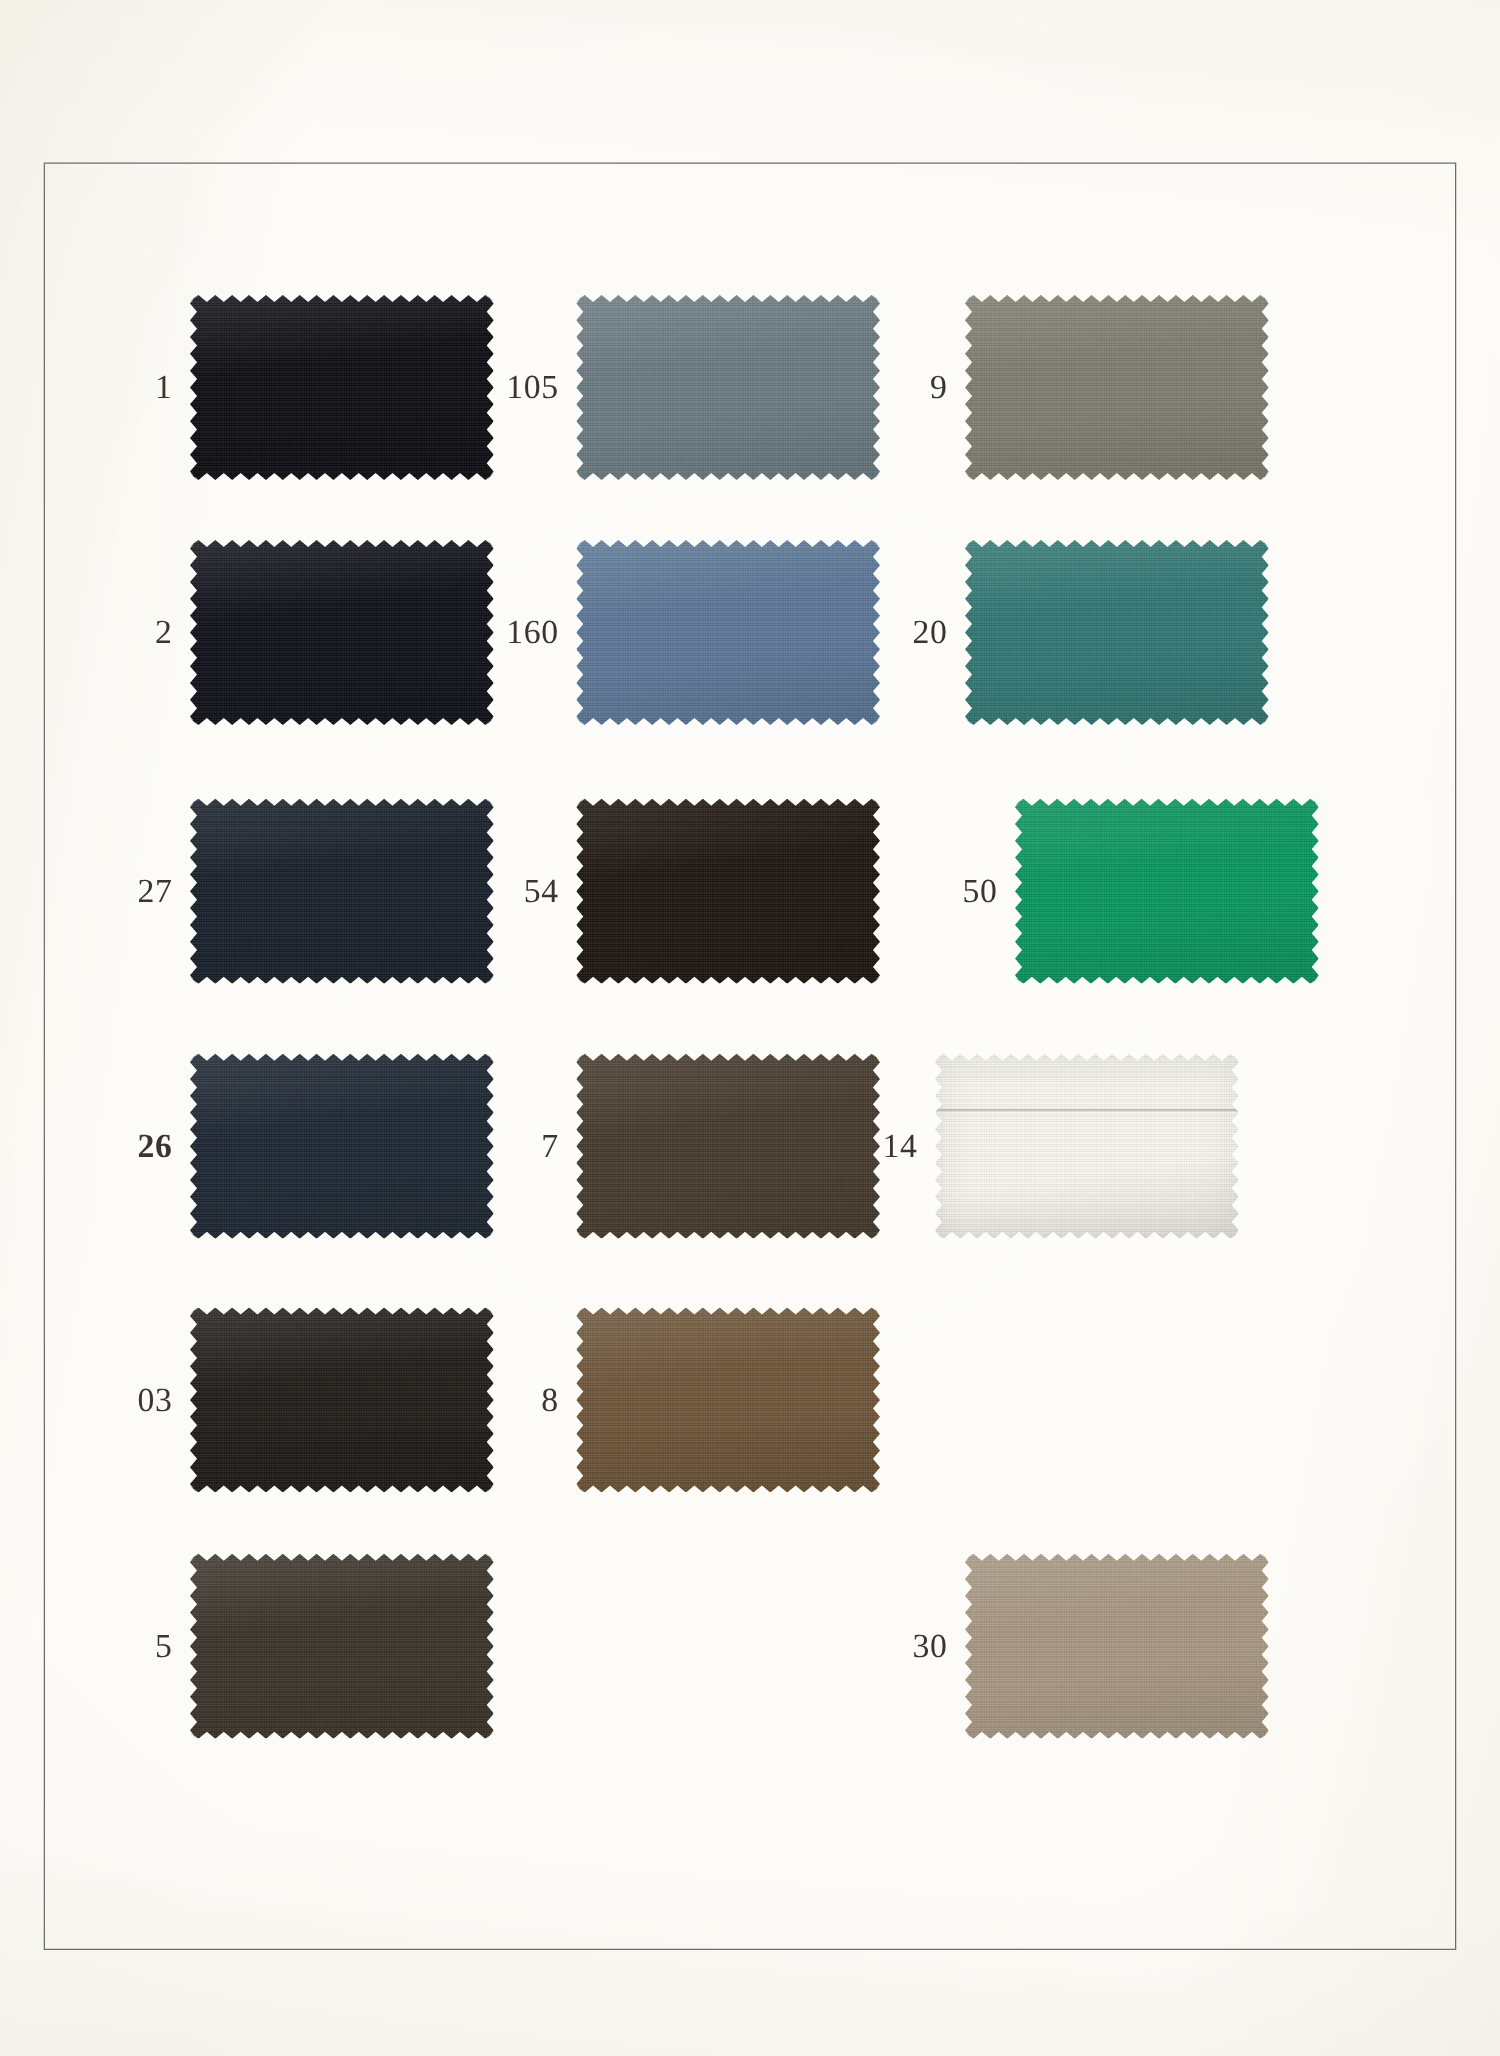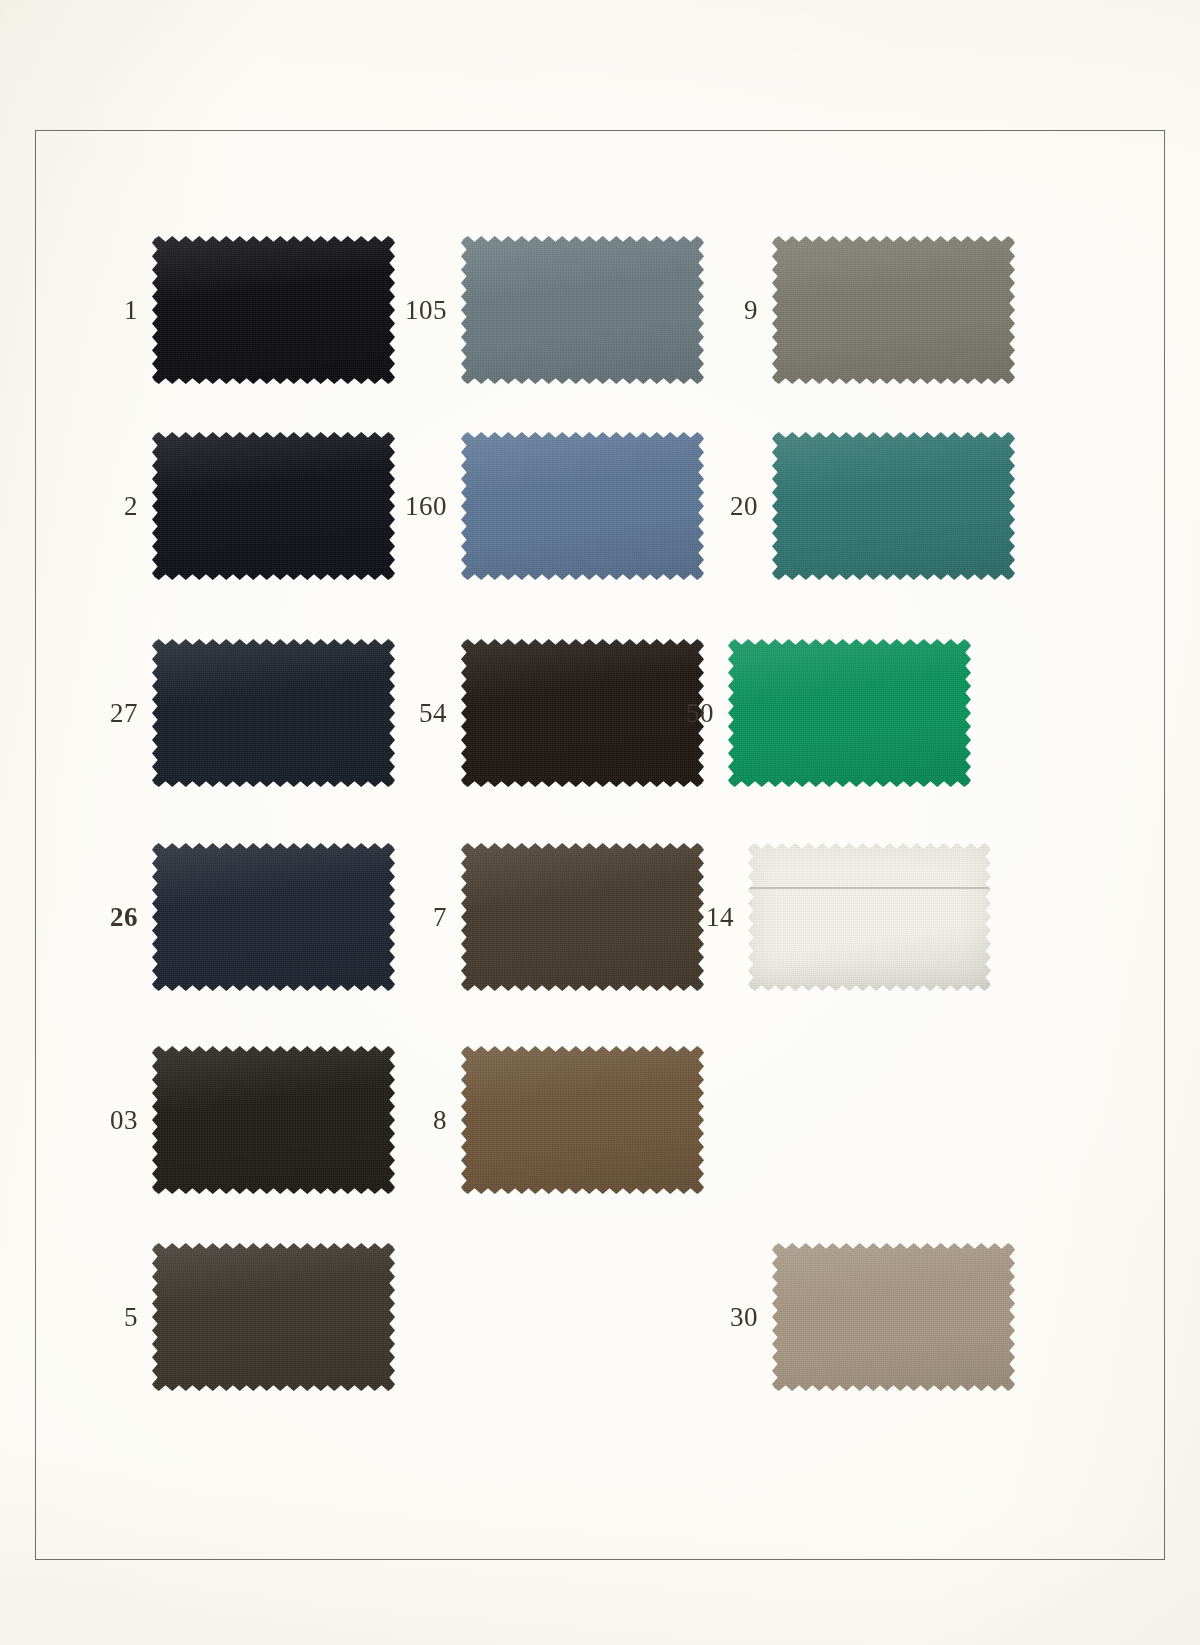--- a/index.html
+++ b/index.html
@@ -205,21 +205,21 @@
       <div class="cell" style="left: 461px; top: 639px; width: 243px; height: 148px; text-decoration: underline;">
         <div class="code">54</div>
         <div class="swatch-wrap">
           <div class="shadow" style="clip-path: polygon(0px 5.67px, 6.75px 0px, 13.5px 5.67px, 20.25px 0px, 27px 5.67px, 33.75px 0px, 40.5px 5.67px, 47.25px 0px, 54px 5.67px, 60.75px 0px, 67.5px 5.67px, 74.25px 0px, 81px 5.67px, 87.75px 0px, 94.5px 5.67px, 101.25px 0px, 108px 5.67px, 114.75px 0px, 121.5px 5.67px, 128.25px 0px, 135px 5.67px, 141.75px 0px, 148.5px 5.67px, 155.25px 0px, 162px 5.67px, 168.75px 0px, 175.5px 5.67px, 182.25px 0px, 189px 5.67px, 195.75px 0px, 202.5px 5.67px, 209.25px 0px, 216px 5.67px, 222.75px 0px, 229.5px 5.67px, 236.25px 0px, 243px 5.67px, 237.33px 0px, 243px 6.73px, 237.33px 13.45px, 243px 20.18px, 237.33px 26.91px, 243px 33.64px, 237.33px 40.36px, 243px 47.09px, 237.33px 53.82px, 243px 60.55px, 237.33px 67.27px, 243px 74px, 237.33px 80.73px, 243px 87.45px, 237.33px 94.18px, 243px 100.91px, 237.33px 107.64px, 243px 114.36px, 237.33px 121.09px, 243px 127.82px, 237.33px 134.55px, 243px 141.27px, 237.33px 148px, 243px 142.33px, 236.25px 148px, 229.5px 142.33px, 222.75px 148px, 216px 142.33px, 209.25px 148px, 202.5px 142.33px, 195.75px 148px, 189px 142.33px, 182.25px 148px, 175.5px 142.33px, 168.75px 148px, 162px 142.33px, 155.25px 148px, 148.5px 142.33px, 141.75px 148px, 135px 142.33px, 128.25px 148px, 121.5px 142.33px, 114.75px 148px, 108px 142.33px, 101.25px 148px, 94.5px 142.33px, 87.75px 148px, 81px 142.33px, 74.25px 148px, 67.5px 142.33px, 60.75px 148px, 54px 142.33px, 47.25px 148px, 40.5px 142.33px, 33.75px 148px, 27px 142.33px, 20.25px 148px, 13.5px 142.33px, 6.75px 148px, 0px 142.33px, 5.67px 148px, 0px 141.27px, 5.67px 134.55px, 0px 127.82px, 5.67px 121.09px, 0px 114.36px, 5.67px 107.64px, 0px 100.91px, 5.67px 94.18px, 0px 87.45px, 5.67px 80.73px, 0px 74px, 5.67px 67.27px, 0px 60.55px, 5.67px 53.82px, 0px 47.09px, 5.67px 40.36px, 0px 33.64px, 5.67px 26.91px, 0px 20.18px, 5.67px 13.45px, 0px 6.73px, 5.67px 0px);"></div>
           <div class="swatch" style="background-color: rgb(29, 21, 15); clip-path: polygon(0px 5.67px, 6.75px 0px, 13.5px 5.67px, 20.25px 0px, 27px 5.67px, 33.75px 0px, 40.5px 5.67px, 47.25px 0px, 54px 5.67px, 60.75px 0px, 67.5px 5.67px, 74.25px 0px, 81px 5.67px, 87.75px 0px, 94.5px 5.67px, 101.25px 0px, 108px 5.67px, 114.75px 0px, 121.5px 5.67px, 128.25px 0px, 135px 5.67px, 141.75px 0px, 148.5px 5.67px, 155.25px 0px, 162px 5.67px, 168.75px 0px, 175.5px 5.67px, 182.25px 0px, 189px 5.67px, 195.75px 0px, 202.5px 5.67px, 209.25px 0px, 216px 5.67px, 222.75px 0px, 229.5px 5.67px, 236.25px 0px, 243px 5.67px, 237.33px 0px, 243px 6.73px, 237.33px 13.45px, 243px 20.18px, 237.33px 26.91px, 243px 33.64px, 237.33px 40.36px, 243px 47.09px, 237.33px 53.82px, 243px 60.55px, 237.33px 67.27px, 243px 74px, 237.33px 80.73px, 243px 87.45px, 237.33px 94.18px, 243px 100.91px, 237.33px 107.64px, 243px 114.36px, 237.33px 121.09px, 243px 127.82px, 237.33px 134.55px, 243px 141.27px, 237.33px 148px, 243px 142.33px, 236.25px 148px, 229.5px 142.33px, 222.75px 148px, 216px 142.33px, 209.25px 148px, 202.5px 142.33px, 195.75px 148px, 189px 142.33px, 182.25px 148px, 175.5px 142.33px, 168.75px 148px, 162px 142.33px, 155.25px 148px, 148.5px 142.33px, 141.75px 148px, 135px 142.33px, 128.25px 148px, 121.5px 142.33px, 114.75px 148px, 108px 142.33px, 101.25px 148px, 94.5px 142.33px, 87.75px 148px, 81px 142.33px, 74.25px 148px, 67.5px 142.33px, 60.75px 148px, 54px 142.33px, 47.25px 148px, 40.5px 142.33px, 33.75px 148px, 27px 142.33px, 20.25px 148px, 13.5px 142.33px, 6.75px 148px, 0px 142.33px, 5.67px 148px, 0px 141.27px, 5.67px 134.55px, 0px 127.82px, 5.67px 121.09px, 0px 114.36px, 5.67px 107.64px, 0px 100.91px, 5.67px 94.18px, 0px 87.45px, 5.67px 80.73px, 0px 74px, 5.67px 67.27px, 0px 60.55px, 5.67px 53.82px, 0px 47.09px, 5.67px 40.36px, 0px 33.64px, 5.67px 26.91px, 0px 20.18px, 5.67px 13.45px, 0px 6.73px, 5.67px 0px);">
             <div class="weave"></div>
             <div class="sheen"></div>
           </div>
         </div>
       </div>
-      <div class="cell" style="left: 728px; top: 639px; width: 243px; height: 148px;">
+      <div class="cell" style="left: 812px; top: 639px; width: 243px; height: 148px;">
         <div class="code">50</div>
         <div class="swatch-wrap">
           <div class="shadow" style="clip-path: polygon(0px 5.67px, 6.75px 0px, 13.5px 5.67px, 20.25px 0px, 27px 5.67px, 33.75px 0px, 40.5px 5.67px, 47.25px 0px, 54px 5.67px, 60.75px 0px, 67.5px 5.67px, 74.25px 0px, 81px 5.67px, 87.75px 0px, 94.5px 5.67px, 101.25px 0px, 108px 5.67px, 114.75px 0px, 121.5px 5.67px, 128.25px 0px, 135px 5.67px, 141.75px 0px, 148.5px 5.67px, 155.25px 0px, 162px 5.67px, 168.75px 0px, 175.5px 5.67px, 182.25px 0px, 189px 5.67px, 195.75px 0px, 202.5px 5.67px, 209.25px 0px, 216px 5.67px, 222.75px 0px, 229.5px 5.67px, 236.25px 0px, 243px 5.67px, 237.33px 0px, 243px 6.73px, 237.33px 13.45px, 243px 20.18px, 237.33px 26.91px, 243px 33.64px, 237.33px 40.36px, 243px 47.09px, 237.33px 53.82px, 243px 60.55px, 237.33px 67.27px, 243px 74px, 237.33px 80.73px, 243px 87.45px, 237.33px 94.18px, 243px 100.91px, 237.33px 107.64px, 243px 114.36px, 237.33px 121.09px, 243px 127.82px, 237.33px 134.55px, 243px 141.27px, 237.33px 148px, 243px 142.33px, 236.25px 148px, 229.5px 142.33px, 222.75px 148px, 216px 142.33px, 209.25px 148px, 202.5px 142.33px, 195.75px 148px, 189px 142.33px, 182.25px 148px, 175.5px 142.33px, 168.75px 148px, 162px 142.33px, 155.25px 148px, 148.5px 142.33px, 141.75px 148px, 135px 142.33px, 128.25px 148px, 121.5px 142.33px, 114.75px 148px, 108px 142.33px, 101.25px 148px, 94.5px 142.33px, 87.75px 148px, 81px 142.33px, 74.25px 148px, 67.5px 142.33px, 60.75px 148px, 54px 142.33px, 47.25px 148px, 40.5px 142.33px, 33.75px 148px, 27px 142.33px, 20.25px 148px, 13.5px 142.33px, 6.75px 148px, 0px 142.33px, 5.67px 148px, 0px 141.27px, 5.67px 134.55px, 0px 127.82px, 5.67px 121.09px, 0px 114.36px, 5.67px 107.64px, 0px 100.91px, 5.67px 94.18px, 0px 87.45px, 5.67px 80.73px, 0px 74px, 5.67px 67.27px, 0px 60.55px, 5.67px 53.82px, 0px 47.09px, 5.67px 40.36px, 0px 33.64px, 5.67px 26.91px, 0px 20.18px, 5.67px 13.45px, 0px 6.73px, 5.67px 0px);"></div>
           <div class="swatch" style="background-color: rgb(7, 148, 92); clip-path: polygon(0px 5.67px, 6.75px 0px, 13.5px 5.67px, 20.25px 0px, 27px 5.67px, 33.75px 0px, 40.5px 5.67px, 47.25px 0px, 54px 5.67px, 60.75px 0px, 67.5px 5.67px, 74.25px 0px, 81px 5.67px, 87.75px 0px, 94.5px 5.67px, 101.25px 0px, 108px 5.67px, 114.75px 0px, 121.5px 5.67px, 128.25px 0px, 135px 5.67px, 141.75px 0px, 148.5px 5.67px, 155.25px 0px, 162px 5.67px, 168.75px 0px, 175.5px 5.67px, 182.25px 0px, 189px 5.67px, 195.75px 0px, 202.5px 5.67px, 209.25px 0px, 216px 5.67px, 222.75px 0px, 229.5px 5.67px, 236.25px 0px, 243px 5.67px, 237.33px 0px, 243px 6.73px, 237.33px 13.45px, 243px 20.18px, 237.33px 26.91px, 243px 33.64px, 237.33px 40.36px, 243px 47.09px, 237.33px 53.82px, 243px 60.55px, 237.33px 67.27px, 243px 74px, 237.33px 80.73px, 243px 87.45px, 237.33px 94.18px, 243px 100.91px, 237.33px 107.64px, 243px 114.36px, 237.33px 121.09px, 243px 127.82px, 237.33px 134.55px, 243px 141.27px, 237.33px 148px, 243px 142.33px, 236.25px 148px, 229.5px 142.33px, 222.75px 148px, 216px 142.33px, 209.25px 148px, 202.5px 142.33px, 195.75px 148px, 189px 142.33px, 182.25px 148px, 175.5px 142.33px, 168.75px 148px, 162px 142.33px, 155.25px 148px, 148.5px 142.33px, 141.75px 148px, 135px 142.33px, 128.25px 148px, 121.5px 142.33px, 114.75px 148px, 108px 142.33px, 101.25px 148px, 94.5px 142.33px, 87.75px 148px, 81px 142.33px, 74.25px 148px, 67.5px 142.33px, 60.75px 148px, 54px 142.33px, 47.25px 148px, 40.5px 142.33px, 33.75px 148px, 27px 142.33px, 20.25px 148px, 13.5px 142.33px, 6.75px 148px, 0px 142.33px, 5.67px 148px, 0px 141.27px, 5.67px 134.55px, 0px 127.82px, 5.67px 121.09px, 0px 114.36px, 5.67px 107.64px, 0px 100.91px, 5.67px 94.18px, 0px 87.45px, 5.67px 80.73px, 0px 74px, 5.67px 67.27px, 0px 60.55px, 5.67px 53.82px, 0px 47.09px, 5.67px 40.36px, 0px 33.64px, 5.67px 26.91px, 0px 20.18px, 5.67px 13.45px, 0px 6.73px, 5.67px 0px);">
             <div class="weave"></div>
             <div class="sheen"></div>
           </div>
         </div>
       </div>
       <div class="cell" style="left: 152px; top: 843px; width: 243px; height: 148px; font-weight: bold;">

